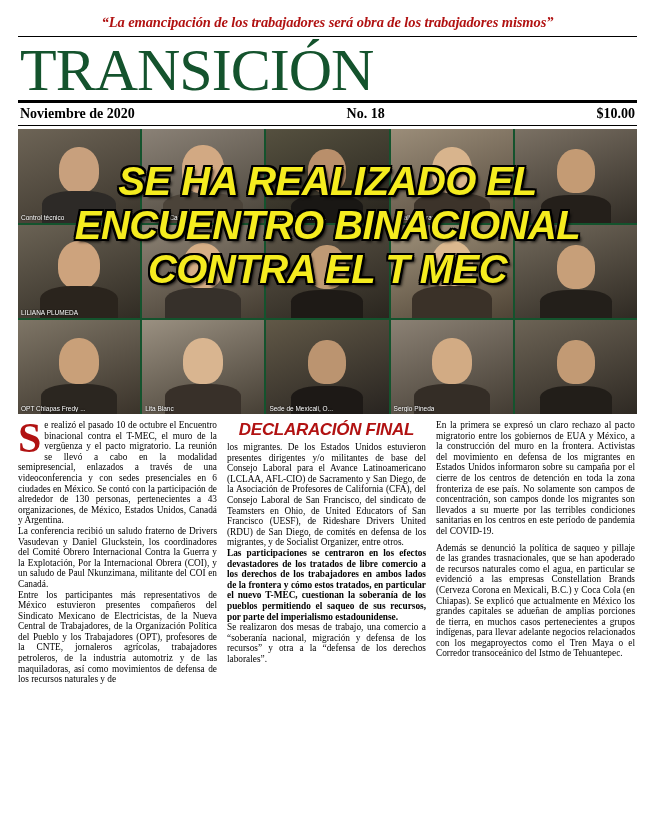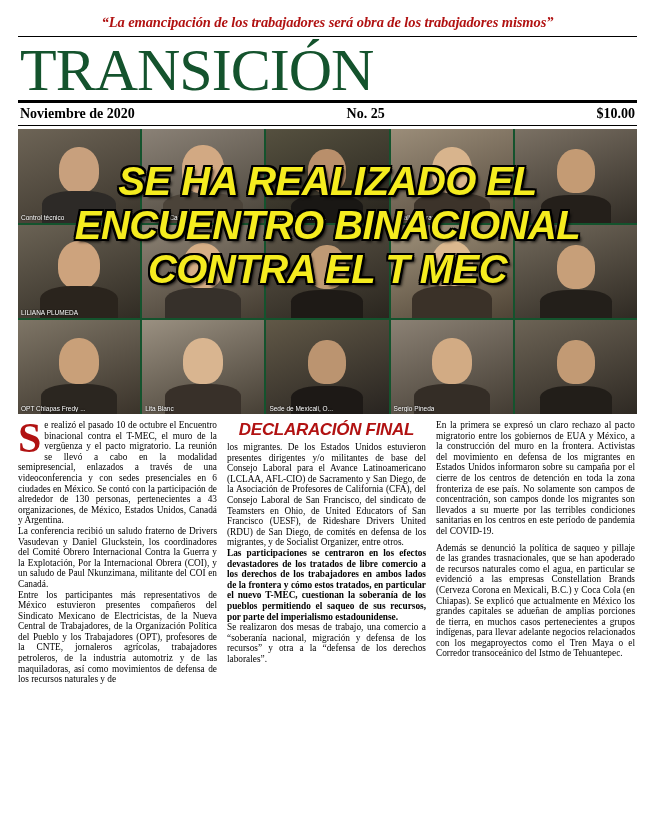--- a/index.html
+++ b/index.html
@@ -261,21 +261,21 @@
     <div class="rule-thin"></div>
 
     <div class="masthead">
       <div class="title-word">TRANSICIÓN</div>
     </div>
 
     <div class="rule-thick"></div>
 
     <div class="dateline">
       <div class="date">Noviembre de  2020</div>
-      <div class="issue">No.  25</div>
+      <div class="issue">No.  18</div>
       <div class="price">$10.00</div>
     </div>
 
     <div class="rule-thin"></div>
 
     <div class="photo">
       <div class="grid">
 
         <div class="cell" style="background:linear-gradient(160deg,#6d6456,#3a342b);">
           <div class="head" style="width:40px;height:46px;top:18px;background:#c8a07d;"></div>

